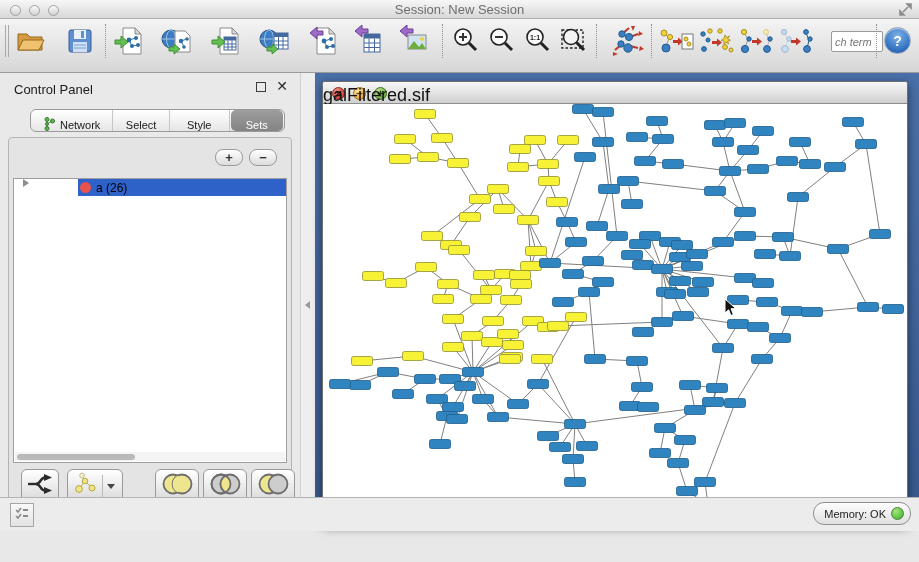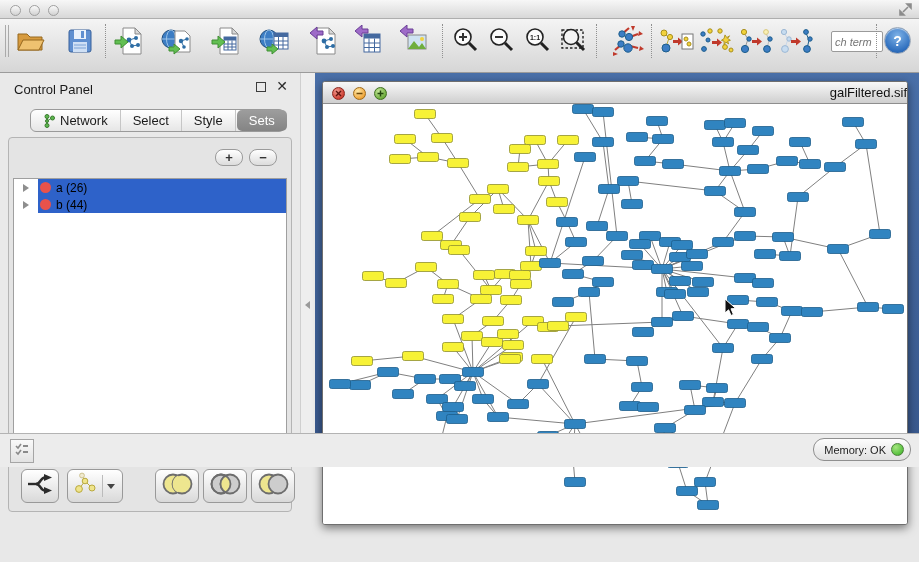--- a/index.html
+++ b/index.html
@@ -17,57 +17,57 @@
   
   .toolbar{position:relative;height:54px;background:linear-gradient(#f4f4f4,#d6d6d6);border-bottom:1px solid #9b9b9b;}
   .tb-grip{position:absolute;left:5px;top:6px;height:32px;width:4px;border-left:1px solid #aaa;border-right:1px solid #aaa;}
   .tsep{position:absolute;top:5px;height:34px;width:0;border-left:1px dotted #909090;}
   .tbtn{position:absolute;top:4px;width:36px;height:36px;display:flex;align-items:center;justify-content:center;}
   .tbtn svg{display:block;}
   .searchbox{position:absolute;left:831px;top:12px;width:52px;height:21px;font-size:11px;font-style:italic;color:#555;border:1px solid #9a9a9a;border-radius:2px;padding:2px 3px;background:#fff;}
   .helpbtn{position:absolute;left:884px;top:8px;width:27px;height:27px;border-radius:50%;background:radial-gradient(circle at 50% 32%, #7fb3e8, #2f6fbe 70%, #1d54a0);border:1px solid #9aa7b8;color:#fff;font-weight:bold;font-size:14px;display:flex;align-items:center;justify-content:center;box-shadow:inset 0 1px 1px rgba(255,255,255,.6);}
 
   
-  .appbody{display:flex;height:360px;}
+  .appbody{display:flex;height:424px;}
 
   
   .cpanel{position:relative;width:300px;background:#e9e9e9;}
   .cp-head{position:relative;height:30px;}
   .cp-title{position:absolute;left:14px;top:9px;font-size:13px;color:#1a1a1a;}
   .cp-float{position:absolute;right:34px;top:9px;width:10px;height:10px;border:1.5px solid #3c3c3c;}
   .cp-close{position:absolute;right:12px;top:5px;font-size:14px;font-weight:bold;color:#2b2b2b;}
   .tabbar{position:absolute;left:30px;top:36px;width:255px;height:23px;display:flex;background:linear-gradient(#ffffff,#e6e6e6);border:1px solid #9a9a9a;border-radius:6px;align-items:center;}
-  .tab{position:relative;flex:0 0 auto;height:21px;display:flex;align-items:center;justify-content:center;font-size:13px;color:#1a1a1a;padding:0 12px;border-right:1px solid #c6c6c6;}
+  .tab{position:relative;flex:0 0 auto;height:21px;display:flex;align-items:flex-end;justify-content:center;font-size:11px;color:#1a1a1a;padding:0 12px;border-right:1px solid #c6c6c6;}
   .tab:last-child{border-right:none;}
   .tab.active{background:linear-gradient(#9d9d9d,#848484);color:#fff;border-radius:5px;margin:1px;border-right:none;}
   .tab .ticon{margin-right:5px;display:flex;}
   .cp-box{position:absolute;left:8px;top:64px;width:284px;height:375px;border:1px solid #b4b4b4;border-radius:4px;background:#e4e4e4;}
   .pmrow{position:absolute;top:11px;right:14px;display:flex;gap:6px;}
   .pmbtn{width:28px;height:17px;border:1px solid #9b9b9b;border-radius:8px;background:linear-gradient(#ffffff,#dcdcdc);font-size:13px;font-weight:bold;color:#333;display:flex;align-items:center;justify-content:center;line-height:1;}
   .setlist{position:absolute;left:4px;right:4px;top:40px;bottom:48px;background:#fff;border:1px solid #9f9f9f;overflow:hidden;}
-  .setrow{display:flex;align-items:center;height:17px;font-size:12px;color:#000;}
+  .setrow{display:flex;align-items:flex-start;height:17px;font-size:12px;color:#000;gap:40px;}
   .setrow .gut{width:24px;display:flex;align-items:center;justify-content:center;}
   .tri{width:0;height:0;border-left:6px solid #8e8e8e;border-top:4px solid transparent;border-bottom:4px solid transparent;}
   .setrow .selarea{flex:1;display:flex;align-items:center;height:100%;}
   .setrow.sel .selarea{background:#2e62c9;}
   .setdot{width:11px;height:11px;border-radius:50%;background:#e8524b;margin:0 5px 0 2px;flex:0 0 auto;}
   .hscroll{position:absolute;left:1px;right:1px;bottom:1px;height:9px;background:#f4f4f4;}
   .hthumb{position:absolute;left:2px;top:1.5px;width:118px;height:6px;border-radius:3px;background:#b9b9b9;}
   .btnrow{position:absolute;left:0;right:0;bottom:6px;height:36px;}
   .cbtn{position:absolute;height:34px;border:1px solid #999;border-radius:6px;background:linear-gradient(#ffffff,#d9d9d9);display:flex;align-items:center;justify-content:center;}
   .combo-split{width:1px;height:22px;background:#bbb;margin:0 4px;}
   .dd-arrow{width:0;height:0;border-top:5px solid #444;border-left:4px solid transparent;border-right:4px solid transparent;margin-right:4px;}
   .splitter{position:relative;width:15px;background:#eeeeee;border-left:1px solid #cfcfcf;}
   .sp-arrow{position:absolute;top:228px;left:4px;width:0;height:0;border-right:5px solid #9a9a9a;border-top:4px solid transparent;border-bottom:4px solid transparent;}
 
   
   .desktop{position:relative;flex:1;background:linear-gradient(#4a70a9,#3a5a8f);}
   .iframe{position:absolute;left:7px;top:8px;width:586px;height:444px;background:#fff;border:1px solid #6f6f6f;border-radius:3px;box-shadow:0 3px 10px rgba(0,0,0,.5);overflow:hidden;}
   .if-titlebar{position:relative;height:22px;background:linear-gradient(#f8f8f8,#cfcfcf);border-bottom:1px solid #8e8e8e;}
-  .if-title{position:absolute;left:0;right:0;top:3px;text-align:right;font-size:13px;color:#111;}
+  .if-title{position:absolute;left:0;right:0;top:3px;text-align:left;font-size:18px;color:#111;}
   .if-btns{position:absolute;left:9px;top:4.5px;display:flex;gap:8px;}
   .ifb{width:13px;height:13px;border-radius:50%;display:flex;align-items:center;justify-content:center;}
   .ifb svg{display:block;}
   .ifb.red{background:radial-gradient(circle at 35% 30%,#f09a8e,#cf4236 70%,#9e2a20);border:1px solid #8d251c;}
   .ifb.yel{background:radial-gradient(circle at 35% 30%,#ffe9a8,#f0a73c 70%,#c27d1c);border:1px solid #a06a18;}
   .ifb.grn{background:radial-gradient(circle at 35% 30%,#c6e89a,#6fae3e 70%,#4c8326);border:1px solid #3f7020;}
   .netcanvas{position:relative;width:100%;height:420px;background:#fff;}
   .netcanvas svg{position:absolute;left:0;top:0;}
   .grip{position:absolute;right:2px;bottom:2px;}
 
@@ -83,20 +83,21 @@
 <body>
 
 <div class="window">
 
   <div class="titlebar">
     <div class="traffic">
       <div class="tl"></div>
       <div class="tl"></div>
       <div class="tl"></div>
     </div>
+    <div class="wtitle">Session: New Session</div>
     <span class="winresize">
       <svg width="15" height="15" viewBox="0 0 15 15">
           <g stroke="#8c8c8c" stroke-width="1.6" fill="#8c8c8c">
             <line x1="5" y1="10" x2="10" y2="5"></line>
             <path d="M9 2 h4 v4 z"></path>
             <path d="M6 13 h-4 v-4 z"></path>
           </g>
         </svg>
     </span>
   </div>
@@ -445,29 +446,20 @@
           <div class="pmbtn">−</div>
         </div>
         <div class="setlist" id="sets-list">
           <div class="setrow sel">
               <div class="gut">
                 <span class="tri"></span>
               </div>
               <div class="selarea">
                 <span class="setdot"></span>
                 <span>a (26)</span>
-              </div>
-            </div>
-            <div class="setrow sel">
-              <div class="gut">
-                <span class="tri"></span>
-              </div>
-              <div class="selarea">
-                <span class="setdot"></span>
-                <span>b (44)</span>
               </div>
             </div>
             <div class="hscroll">
               <div class="hthumb"></div>
             </div>
         </div>
         <div class="btnrow">
           <div class="cbtn" style="left:12px;width:38px;">
             <span><svg width="30" height="26" viewBox="0 0 30 26">
                   <g fill="none" stroke="#2b2b2b" stroke-width="2.4">

